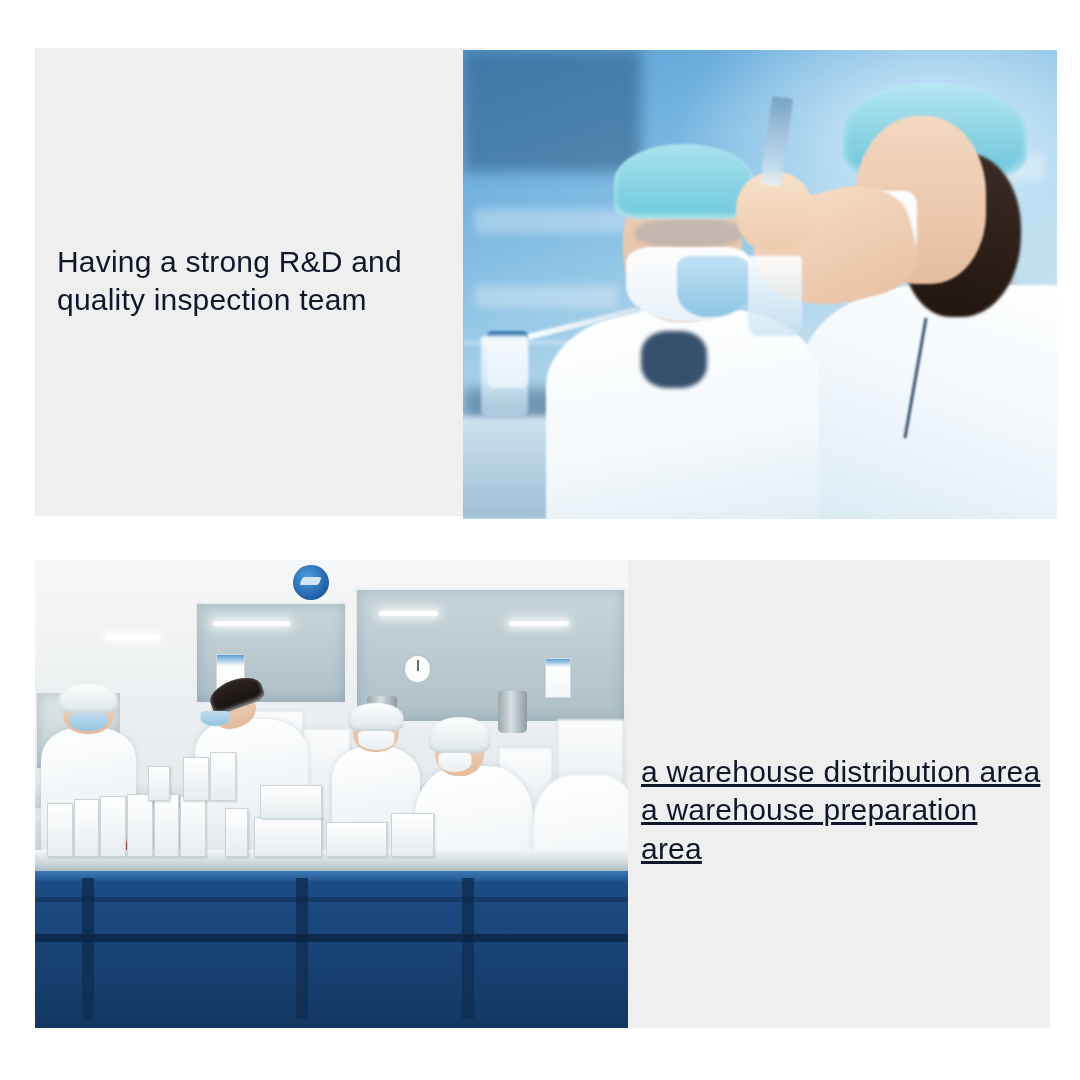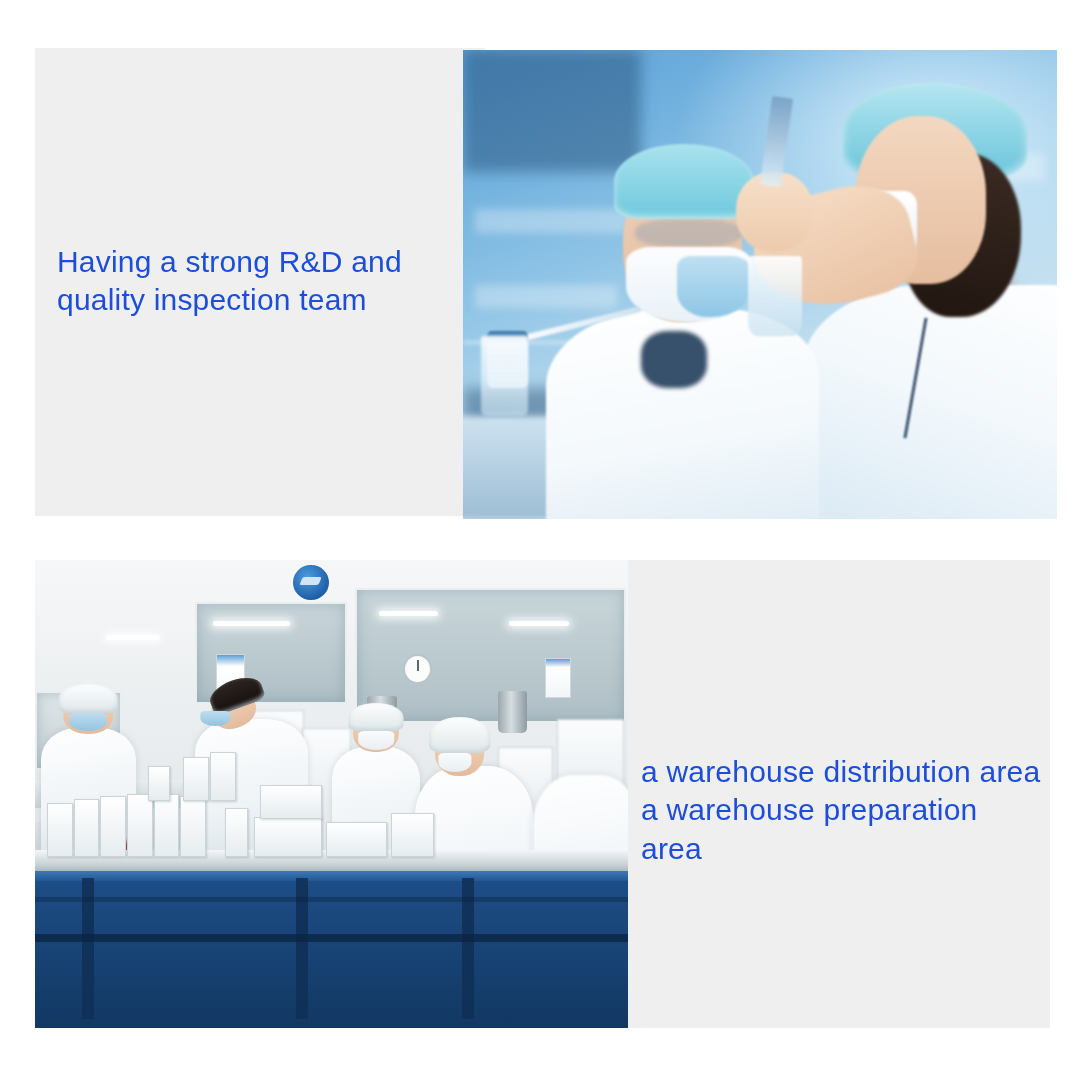--- a/index.html
+++ b/index.html
@@ -20,37 +20,37 @@
     position: absolute;
     background: #efefef;
   }
   .photo {
     position: absolute;
     overflow: hidden;
     background: #9fb8cc;
   }
   .caption {
     position: absolute;
-    color: #1d4ed8;
+    color: #0f172a;
     font-size: 30px;
     line-height: 1.28;
     letter-spacing: 0.2px;
     white-space: pre-line;
     font-weight: 400;
   }
 
   
   #top-panel   { left: 35px;  top: 48px;  width: 450px; height: 468px; }
   #top-photo   { left: 463px; top: 50px;  width: 594px; height: 469px; }
   #top-caption { left: 57px;  top: 243px; width: 400px; }
 
   
   #bottom-panel   { left: 610px; top: 560px; width: 440px; height: 468px; }
   #bottom-photo   { left: 35px;  top: 560px; width: 593px; height: 468px; }
-  #bottom-caption { left: 641px; top: 753px; width: 404px; }
+  #bottom-caption { left: 641px; top: 753px; width: 404px; text-decoration: underline; }
 
   
   .p1-bg {
     position: absolute; inset: 0;
     background:
       radial-gradient(ellipse 60% 50% at 78% 18%, rgba(225,245,255,.85), rgba(225,245,255,0) 70%),
       linear-gradient(160deg, #5b9fd6 0%, #6fb0de 18%, #8fc4e6 38%, #bcdcee 60%, #dfeef7 80%, #eef7fc 100%);
   }
   .p1-deskline {
     position: absolute; left: 0; top: 62%; width: 42%; height: 3px;

